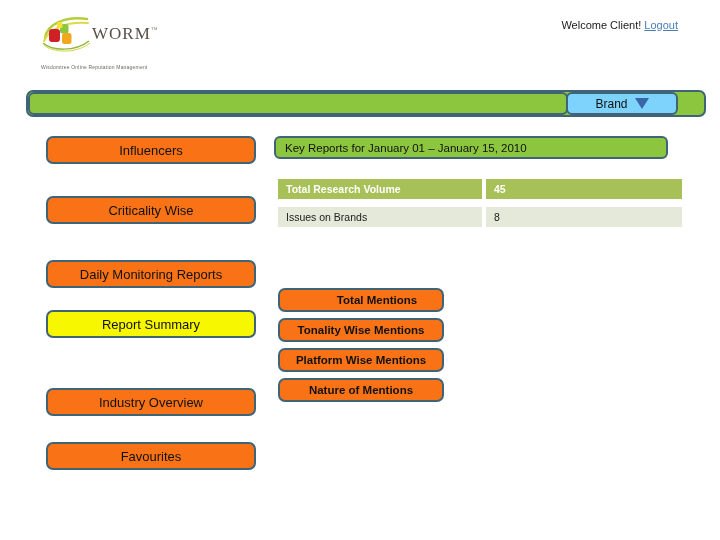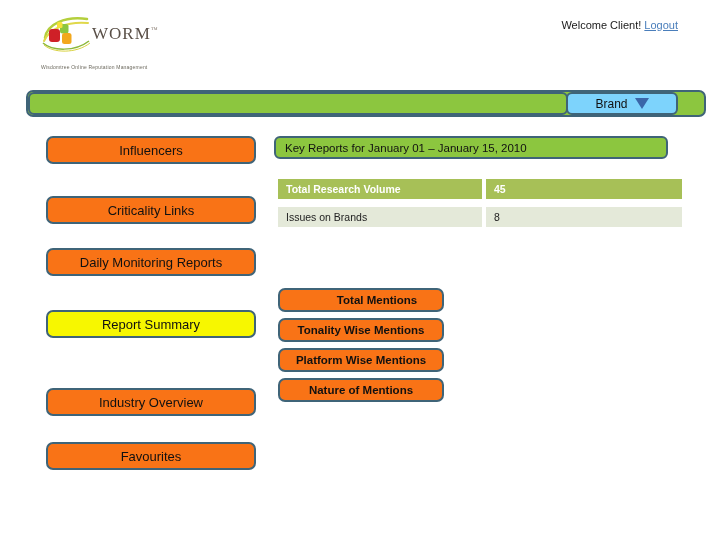--- a/index.html
+++ b/index.html
@@ -144,21 +144,21 @@
 
   
   .side {
     left: 46px;
     width: 210px;
     height: 28px;
     font-size: 13px;
   }
   .side-1 { top: 136px; }
   .side-2 { top: 196px; }
-  .side-3 { top: 248px; }
+  .side-3 { top: 260px; }
   .side-4 { top: 310px; }
   .side-5 { top: 388px; }
   .side-6 { top: 442px; }
 
   
   .key-header {
     position: absolute;
     left: 274px;
     top: 136px;
     width: 394px;
@@ -255,21 +255,21 @@
   <div class="brand-select">
     <span class="brand-label">Brand</span>
     <span class="caret"></span>
   </div>
 </div>
 
 <div class="pill side side-1">
   <span>Influencers</span>
 </div>
 <div class="pill side side-2">
-  <span>Criticality Links</span>
+  <span>Criticality Wise</span>
 </div>
 <div class="pill side side-3">
   <span>Daily Monitoring Reports</span>
 </div>
 <div class="pill side side-4 active">
   <span>Report Summary</span>
 </div>
 <div class="pill side side-5">
   <span>Industry Overview</span>
 </div>

